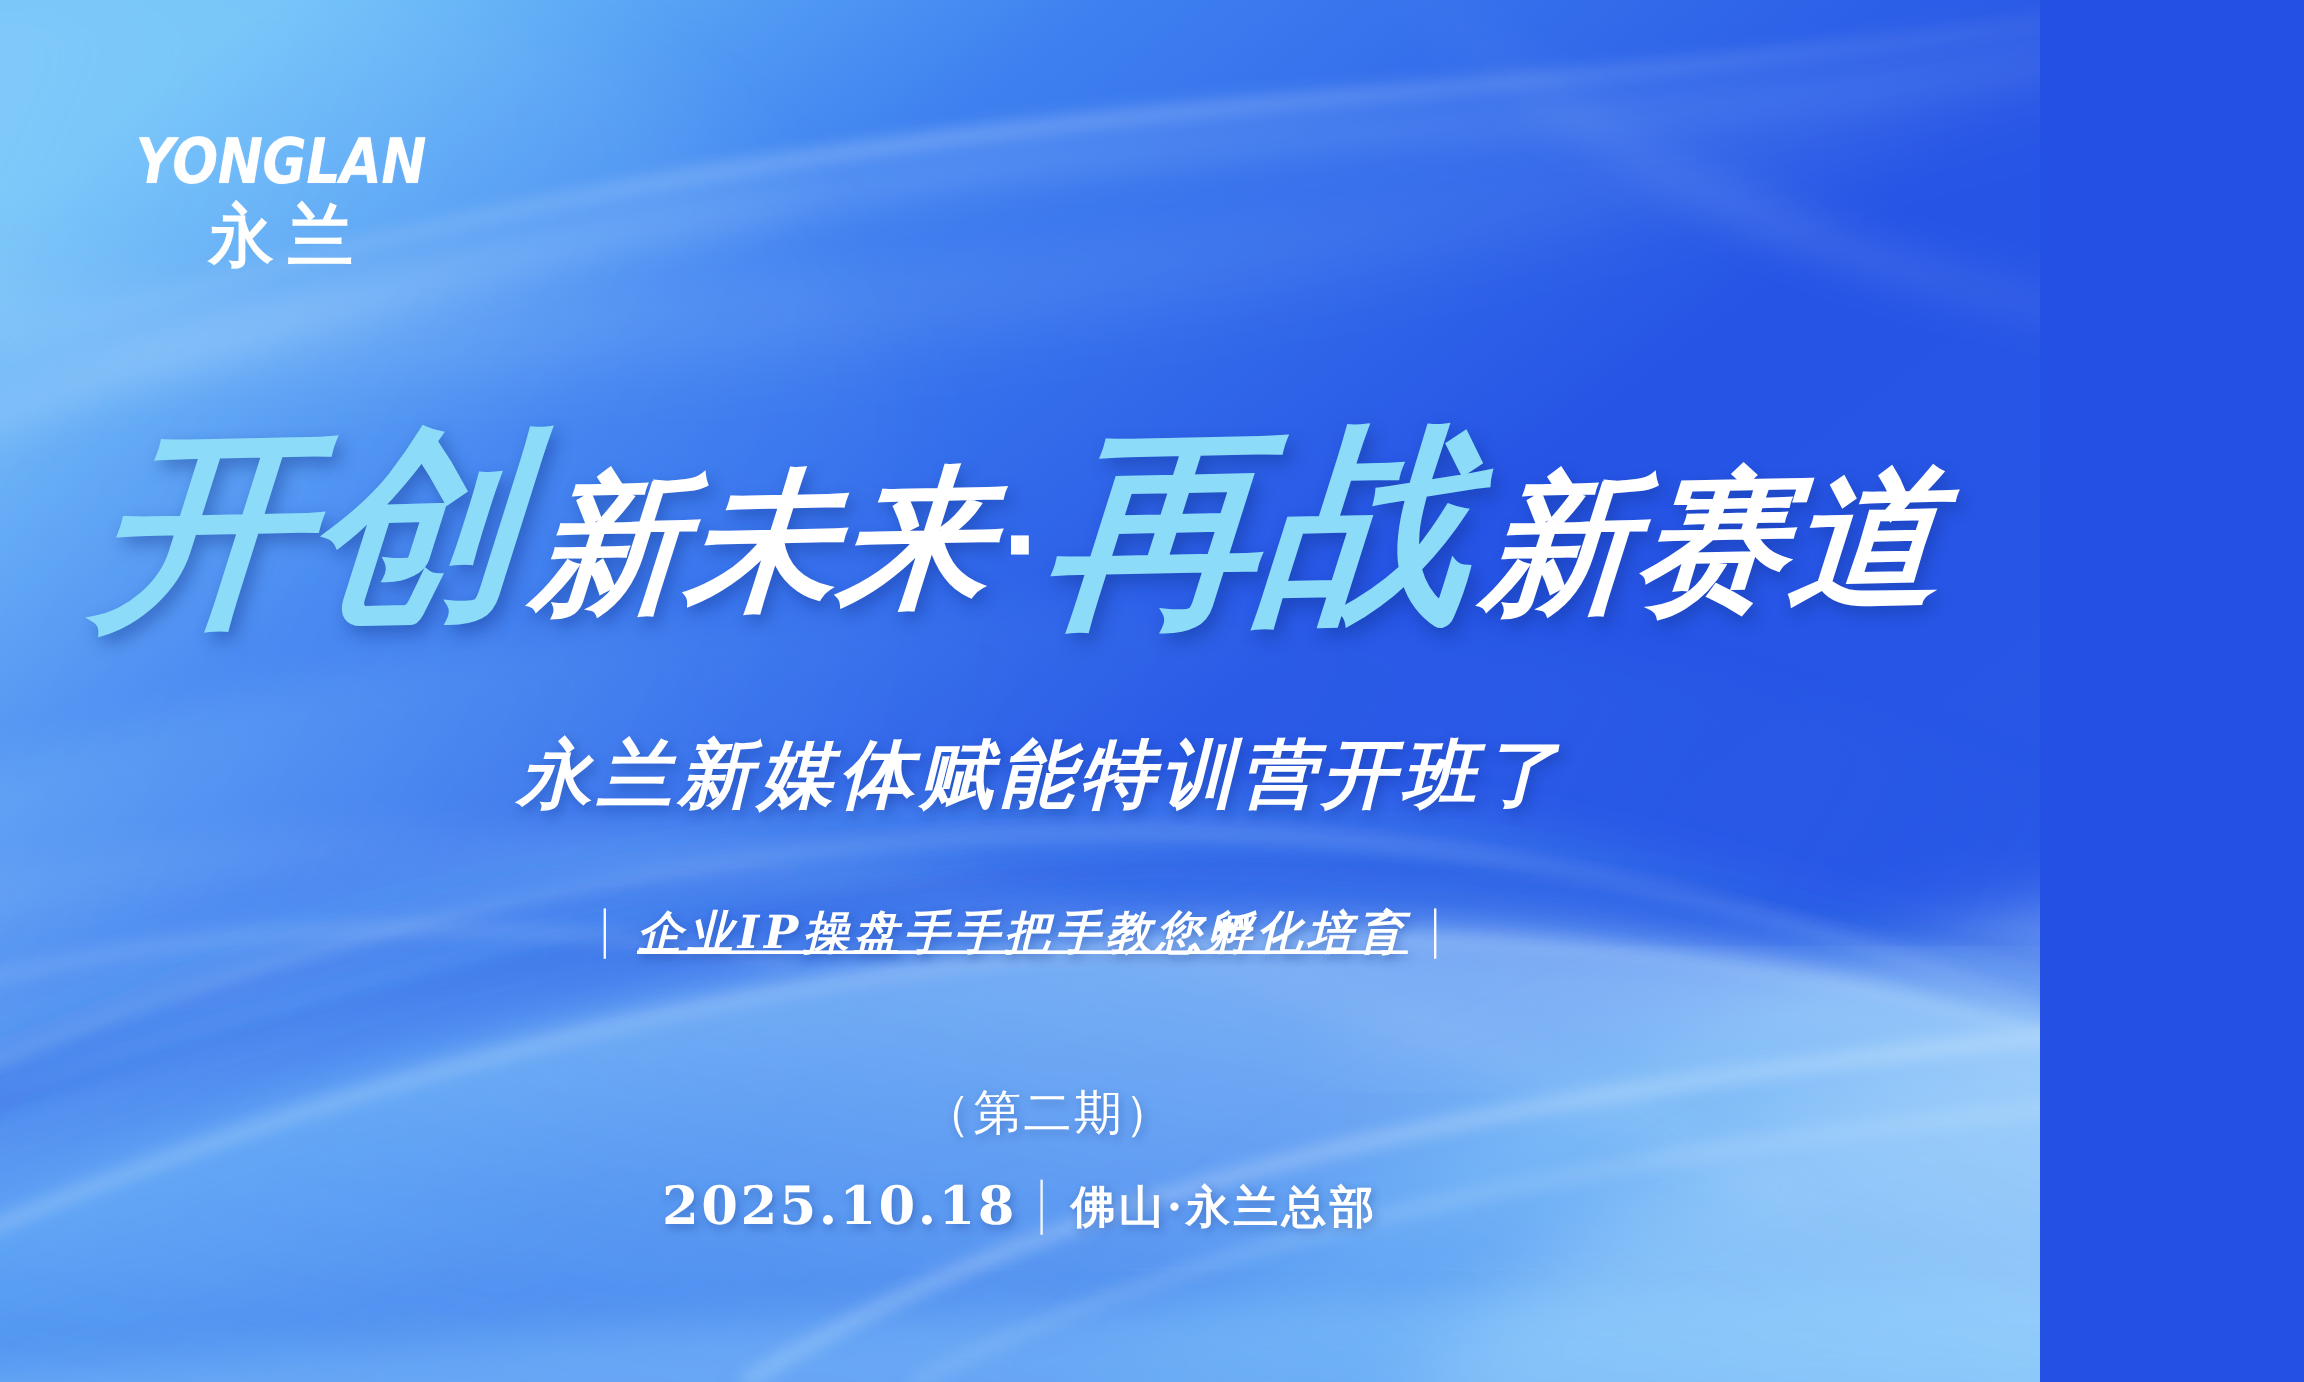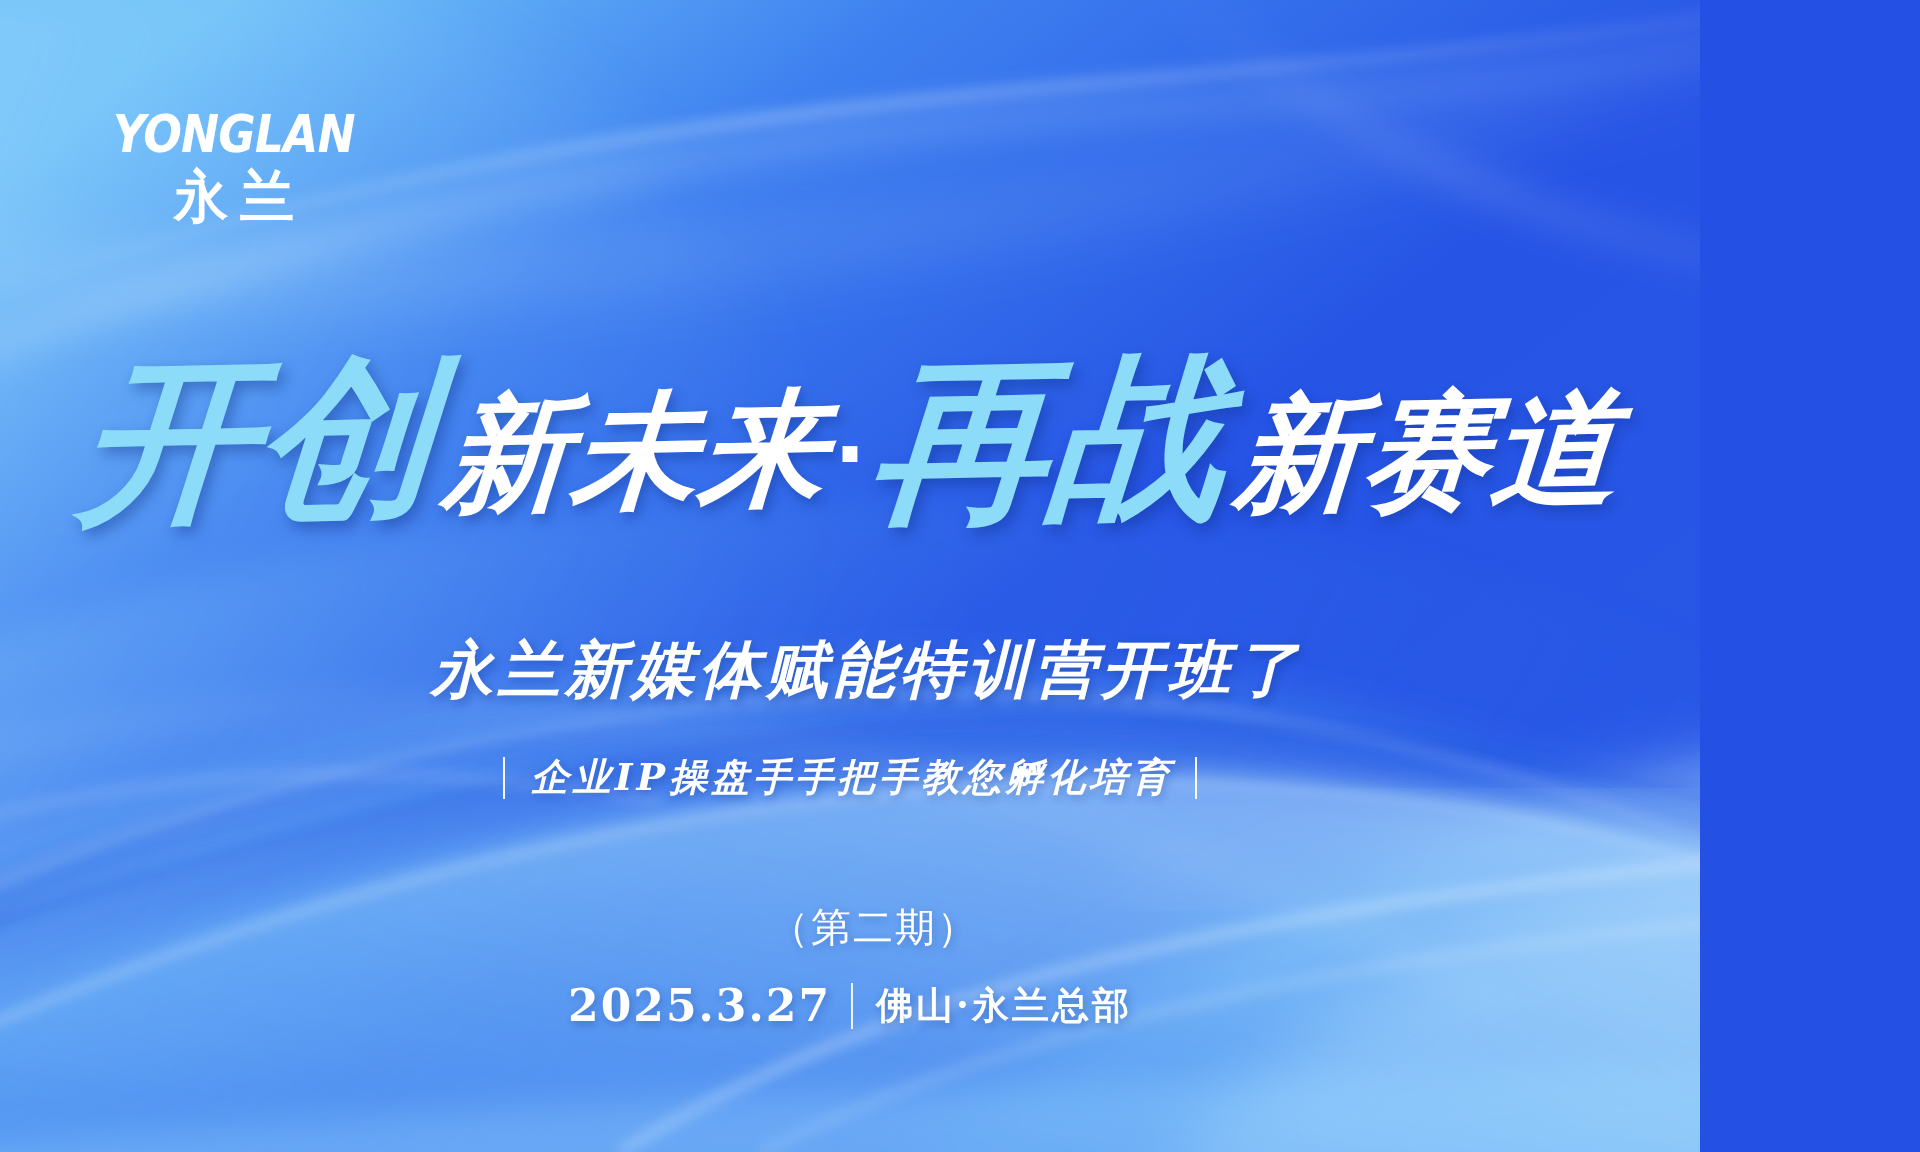--- a/index.html
+++ b/index.html
@@ -89,21 +89,21 @@
     color:#ffffff;
     position:relative; top:-18px;
     margin:0 2px;
     font-family:"DejaVu Sans", sans-serif;
     font-style:normal;
     font-weight:bold;
   }
 
   
   #subtitle {
-    position:absolute; left:0; right:0; top:628px;
+    position:absolute; left:0; right:0; top:604px;
     text-align:center;
     color:#ffffff;
     font-family:"DejaVu Serif", "Liberation Serif", serif;
     font-weight:bold;
     font-style:italic;
     font-size:62px;
     letter-spacing:5px;
     text-indent:5px;
     text-shadow:3px 4px 10px rgba(12,42,125,.35);
     white-space:nowrap;
@@ -112,20 +112,21 @@
   }
 
   
   #tagline {
     position:absolute; left:0; right:0; top:752px;
     display:flex; align-items:center; justify-content:center;
     gap:22px;
     color:#ffffff;
     white-space:nowrap;
     user-select:none;
+    text-decoration:underline;
   }
   #tagline .rule {
     display:inline-block;
     width:2px; height:42px;
     background:#ffffff;
     opacity:.95;
   }
   #tagline .txt {
     font-family:"DejaVu Serif", "Liberation Serif", serif;
     font-weight:bold;
@@ -303,18 +304,18 @@
 
   <div id="tagline">
     <span class="rule"></span>
     <span class="txt">企业IP操盘手手把手教您孵化培育</span>
     <span class="rule"></span>
   </div>
 
   <div id="session">（第二期）</div>
 
   <div id="footer">
-    <span class="date">2025.3.27</span>
+    <span class="date">2025.10.18</span>
     <span class="bar"></span>
     <span class="venue">佛山·永兰总部</span>
   </div>
 
 </div>
 
 </body></html>

